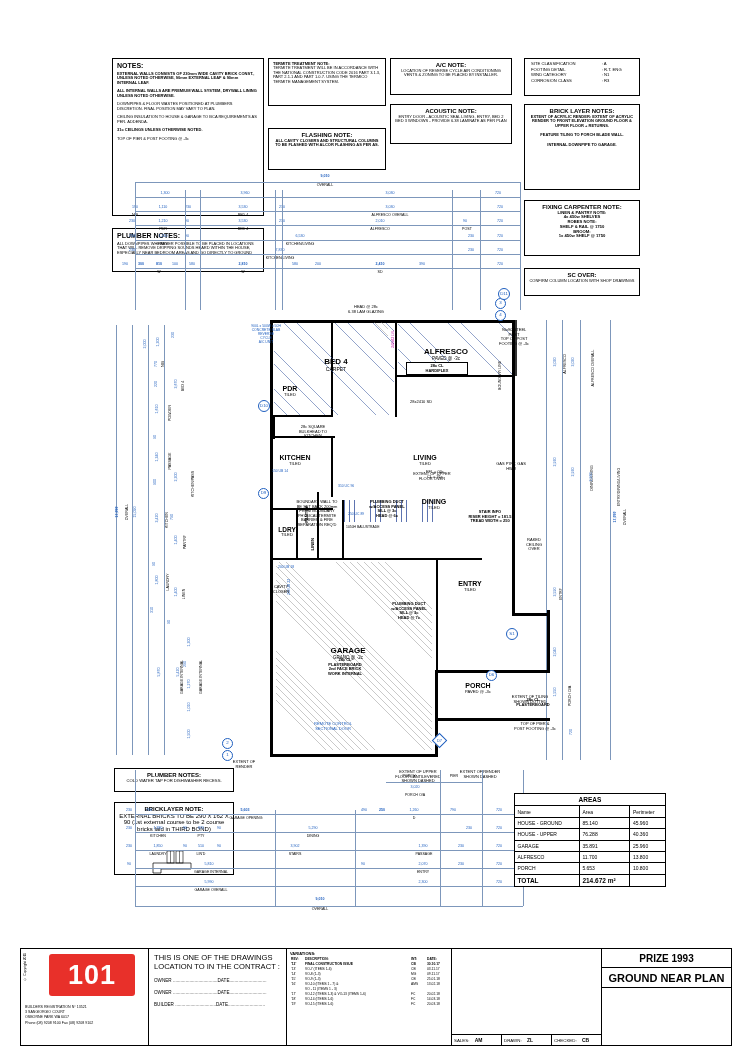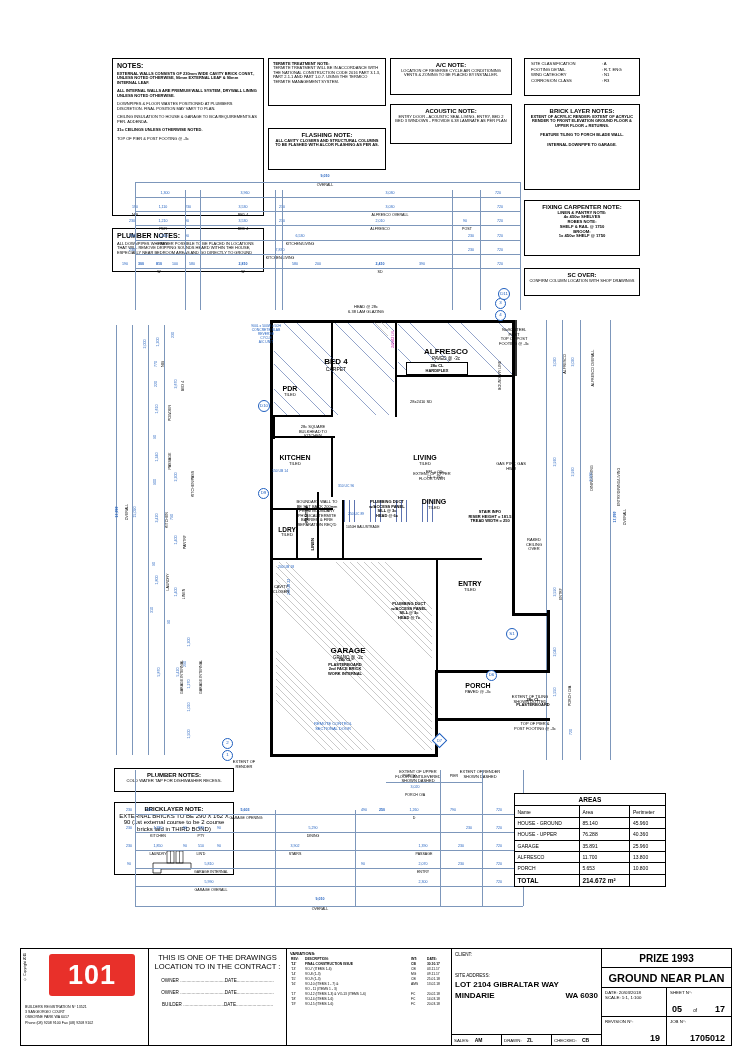--- a/index.html
+++ b/index.html
@@ -211,21 +211,21 @@
     display: flex; align-items: center; justify-content: center;
     letter-spacing: 1px;
   }
   .builder-reg {
     position: absolute;
     left: 4px; top: 56px;
     font-size: 3.6px;
     line-height: 1.45;
   }
 
-  #tb-contract { width: 138px; padding: 4px 5px; text-align: center; }
+  #tb-contract { width: 138px; padding: 4px 5px; }
   .contract-head { font-size: 7.6px; font-weight: normal; line-height: 1.2; }
   .sigline { font-size: 4.6px; margin-top: 7px; white-space: nowrap; }
   .dotfill { letter-spacing: 0px; }
 
   #tb-variations { width: 165px; padding: 2px 3px; }
   table.vars { border-collapse: collapse; width: 100%; font-size: 3.3px; }
   table.vars td { padding: 0.5px 1px; vertical-align: top; white-space: nowrap; }
   .vhead td { font-weight: bold; }
 
   #tb-client { width: 150px; }
@@ -903,76 +903,38 @@
           <td>'19'</td>
           <td>VO-15 (ITEMS 1-6)</td>
           <td>FC</td>
           <td>20.03.18</td>
         </tr>
       </tbody>
         </table>
     </div>
 
     <div class="tb-cell" id="tb-client">
-      <div class="client-sec">
-        <div>CLIENT:</div>
-        <div style="height:16px;"></div>
-        <div>SITE ADDRESS:</div>
-        <div class="addr-big">LOT 2104 GIBRALTAR WAY</div>
-        <div class="addr-big" style="display:flex;justify-content:space-between;">
-          <span>MINDARIE</span>
-          <span>WA   6030</span>
-        </div>
-      </div>
       <div class="sales-row">
         <div>
           <span>SALES:</span>
           <span class="sr-val">AM</span>
         </div>
         <div>
           <span>DRAWN:</span>
           <span class="sr-val">ZL</span>
         </div>
         <div>
           <span>CHECKED:</span>
           <span class="sr-val">CB</span>
         </div>
       </div>
     </div>
 
     <div class="tb-cell" id="tb-sheet">
       <div class="tb-proj">PRIZE 1993</div>
       <div class="tb-title2">GROUND NEAR PLAN</div>
       <div class="tb-grid">
-        <div class="tb-grid-col">
-          <div class="tb-gcell">
-            <div>
-              <span>DATE:</span>
-              <span>20/03/2018</span>
-            </div>
-            <div>
-              <span>SCALE:</span>
-              <span>1:1, 1:100</span>
-            </div>
-          </div>
-          <div class="tb-gcell">
-            <span>REVISION N°:</span>
-            <span class="big-val-r">19</span>
-          </div>
-        </div>
-        <div class="tb-grid-col">
-          <div class="tb-gcell">
-            <span>SHEET N°:</span>
-            <span class="big-val">05</span>
-            <span class="of-lbl">of</span>
-            <span class="big-val-r">17</span>
-          </div>
-          <div class="tb-gcell">
-            <span>JOB N°:</span>
-            <span class="big-val-r">1705012</span>
-          </div>
-        </div>
       </div>
     </div>
 
   </div>
 
 </div>
 
 </body></html>

